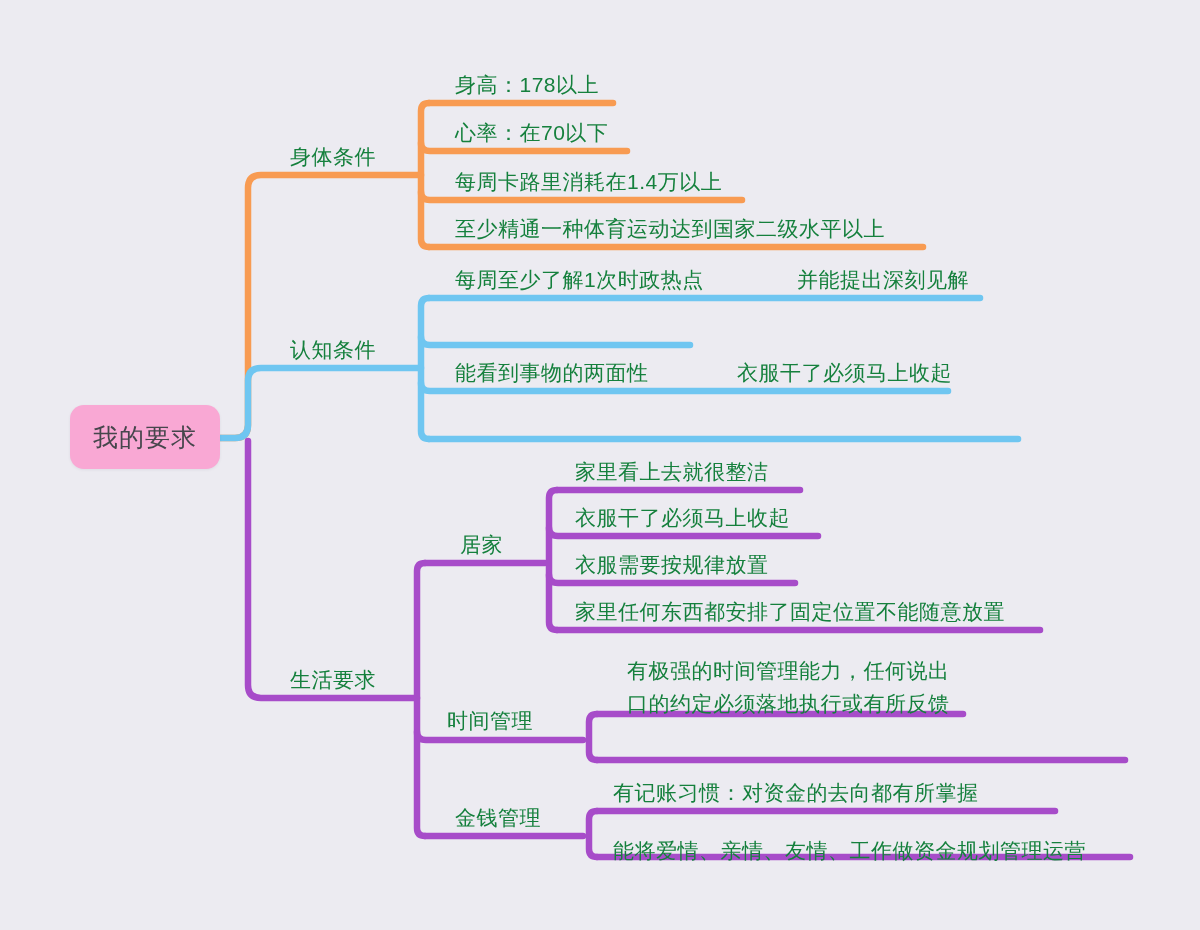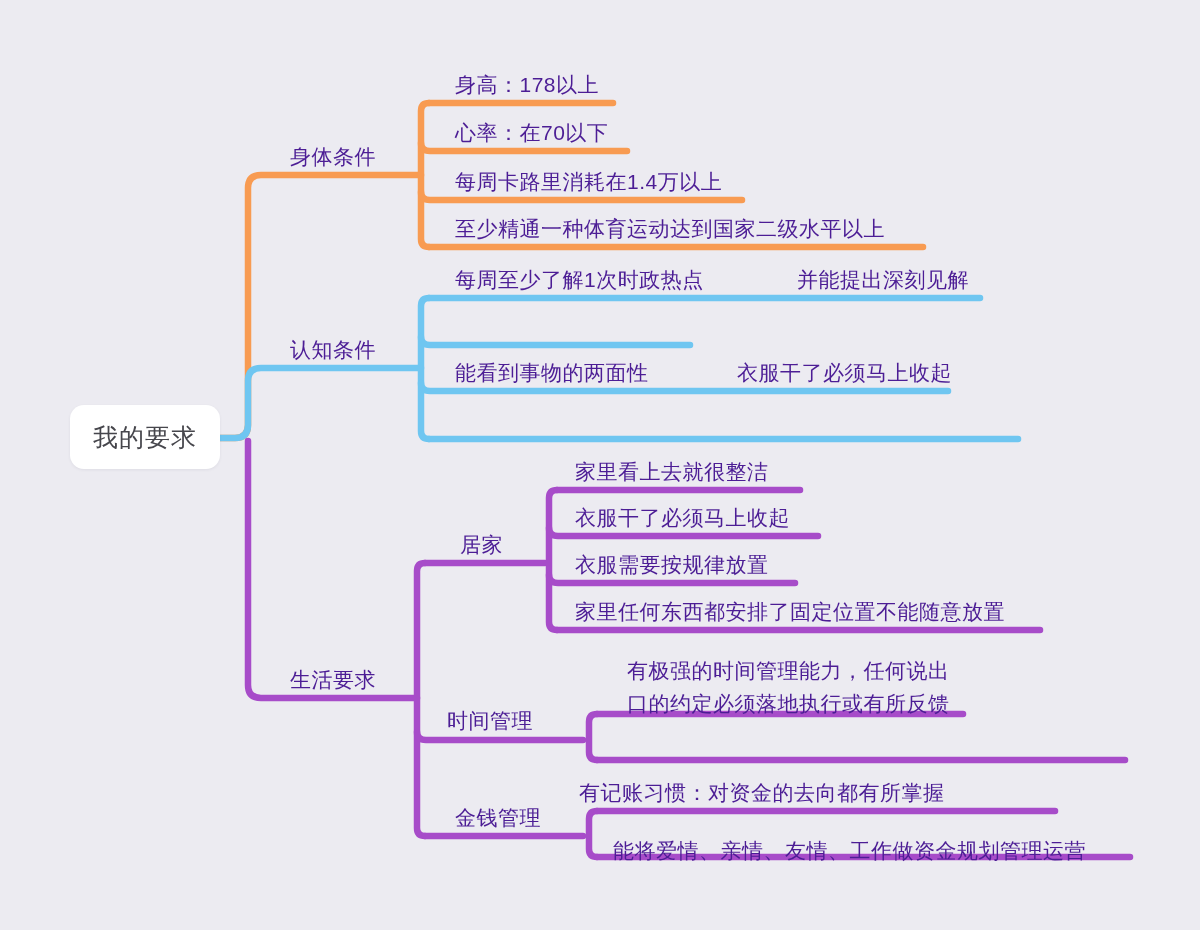--- a/index.html
+++ b/index.html
@@ -20,33 +20,33 @@
     fill:none;
     stroke-width:6.5;
     stroke-linecap:round;
     stroke-linejoin:round;
   }
   .node{
     position:absolute;
     font-size:21px;
     line-height:21px;
     letter-spacing:0.5px;
-    color:#4c1d95;
+    color:#15803d;
     white-space:nowrap;
     cursor:default;
   }
   .node.two-line{
     white-space:pre-line;
     line-height:33px;
   }
   .root-node{
     position:absolute;
     left:70px;top:405px;
     width:150px;height:64px;
-    background:#ffffff;
+    background:#f9a8d4;
     border-radius:14px;
     display:flex;align-items:center;justify-content:center;
     font-size:25px;
     letter-spacing:1px;
     color:#46464C;
     box-shadow:0 1px 3px rgba(60,60,90,0.08);
   }
 </style>
 </head>
 <body>
@@ -116,16 +116,16 @@
   <div class="node" style="left:575px;top:461px">家里看上去就很整洁</div>
   <div class="node" style="left:575px;top:507px">衣服干了必须马上收起</div>
   <div class="node" style="left:575px;top:554px">衣服需要按规律放置</div>
   <div class="node" style="left:575px;top:601px">家里任何东西都安排了固定位置不能随意放置</div>
 
   <div class="node" style="left:447px;top:710px">时间管理</div>
   <div class="node two-line" style="left:627px;top:654px">有极强的时间管理能力，任何说出
 口的约定必须落地执行或有所反馈</div>
 
   <div class="node" style="left:455px;top:807px">金钱管理</div>
-  <div class="node" style="left:579px;top:782px">有记账习惯：对资金的去向都有所掌握</div>
+  <div class="node" style="left:613px;top:782px">有记账习惯：对资金的去向都有所掌握</div>
   <div class="node" style="left:613px;top:840px">能将爱情、亲情、友情、工作做资金规划管理运营</div>
 
 </div>
 
 </body></html>

